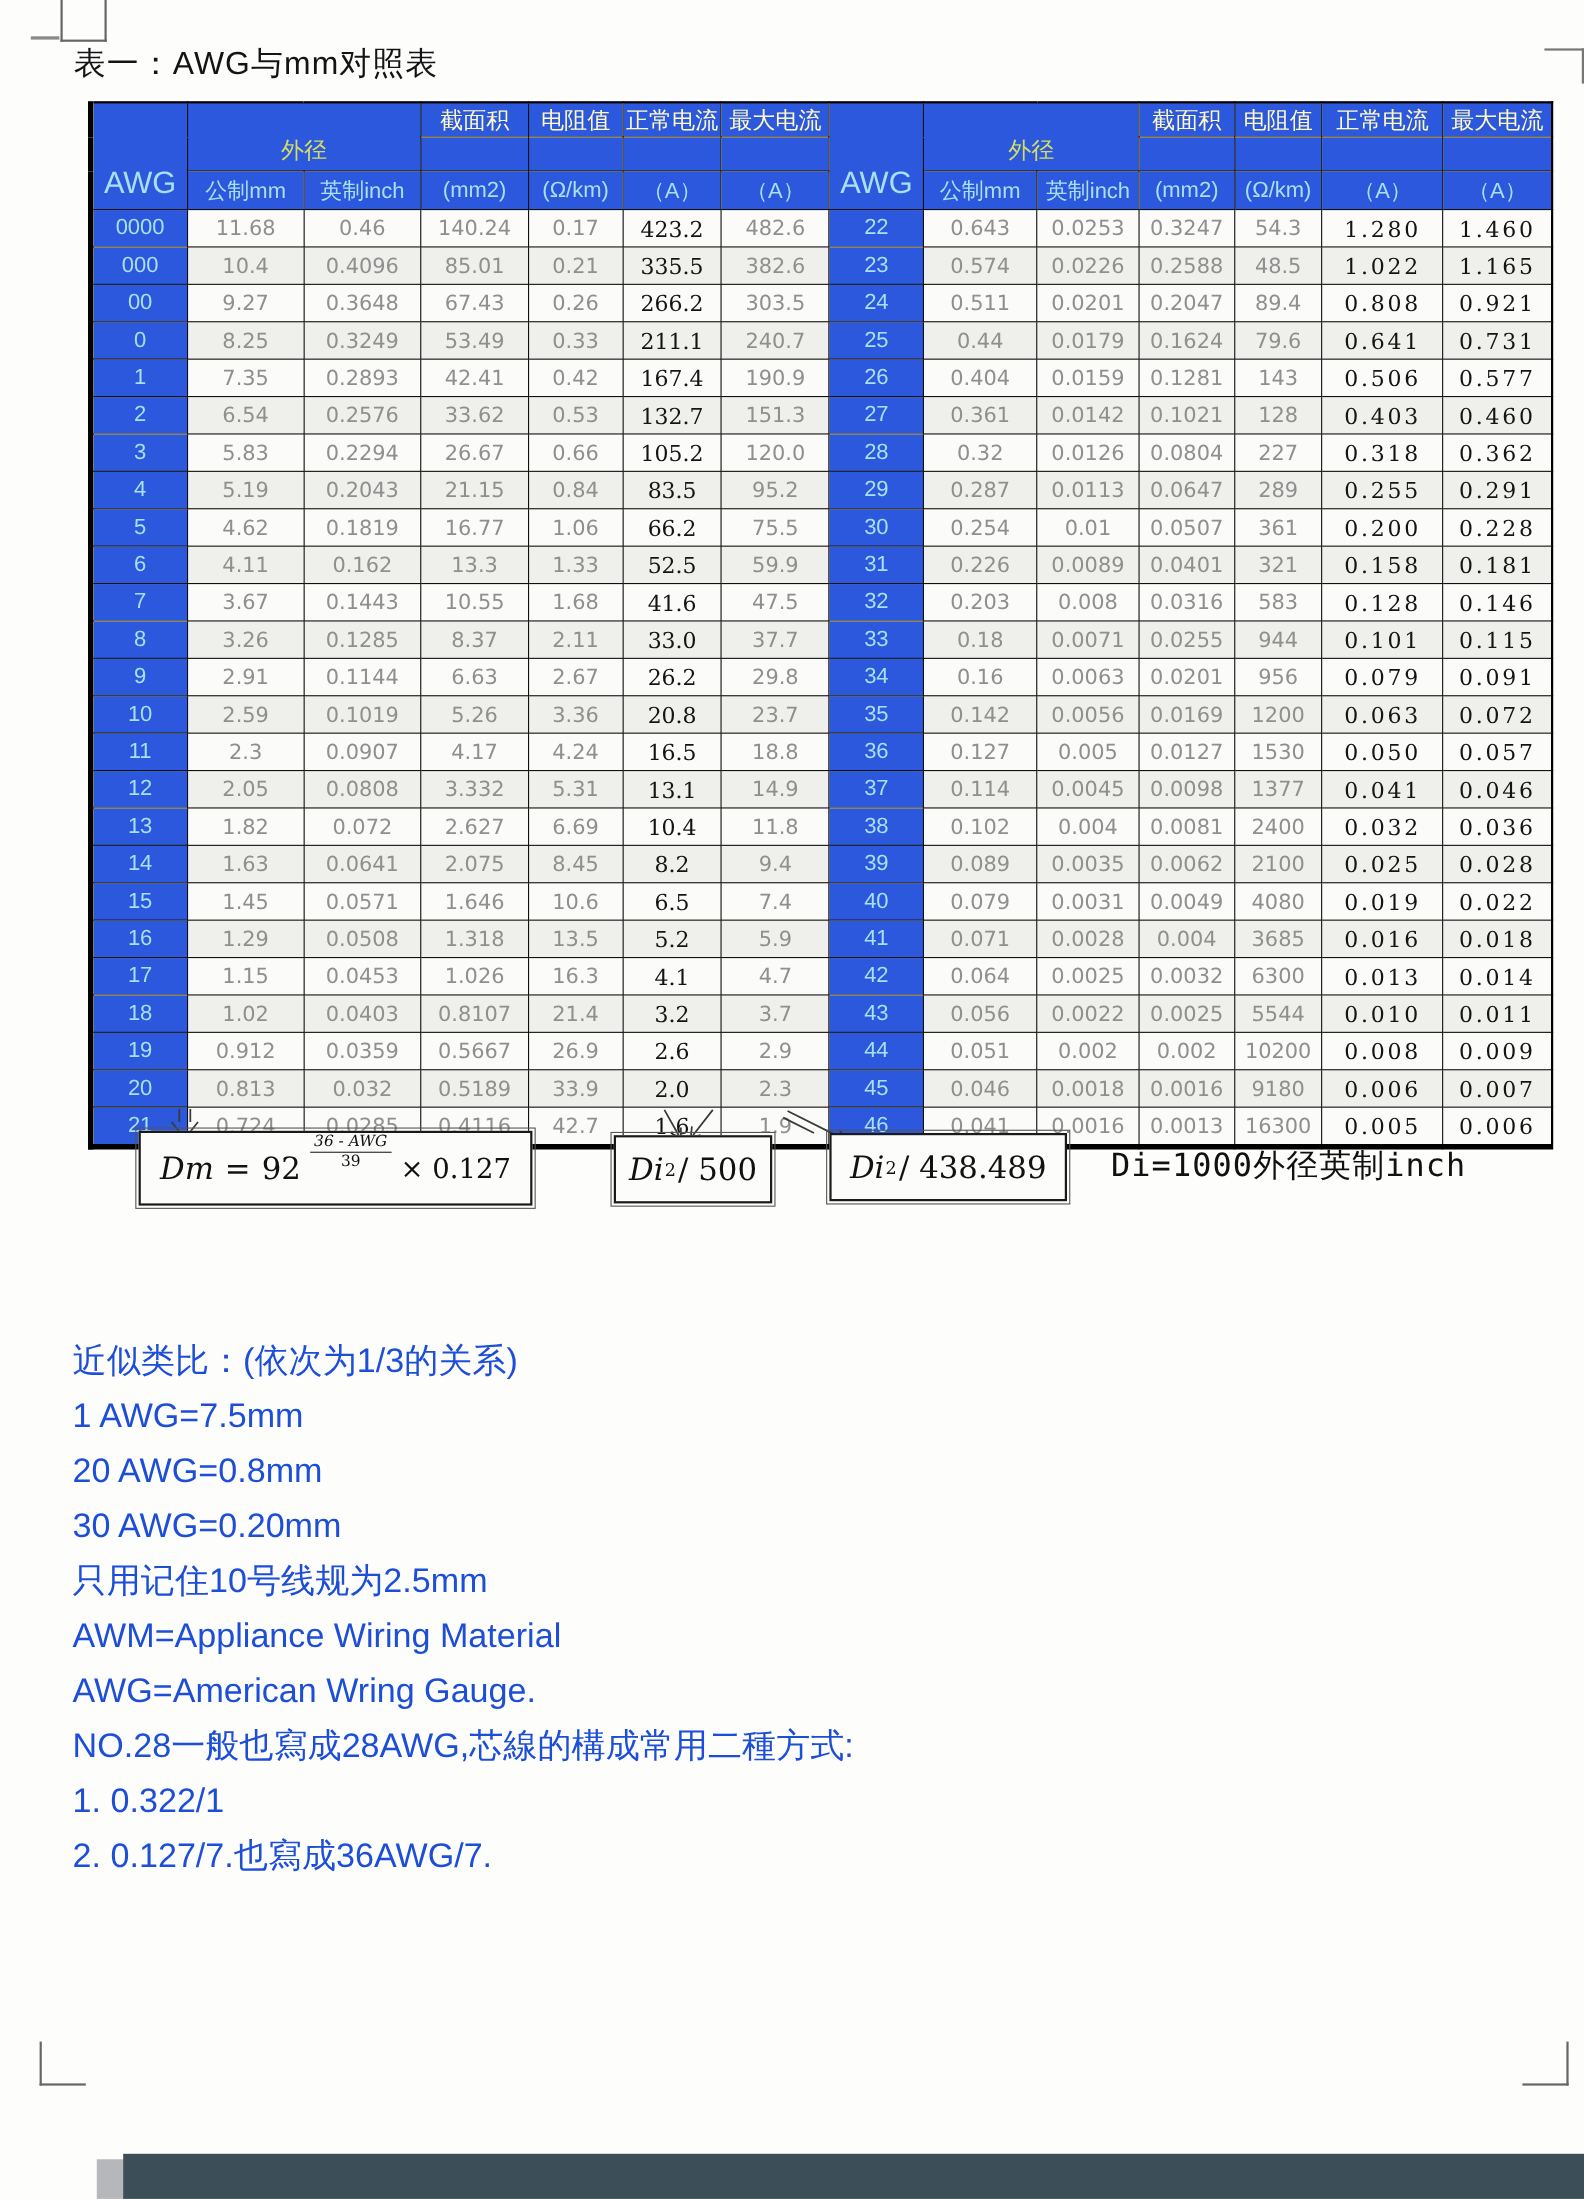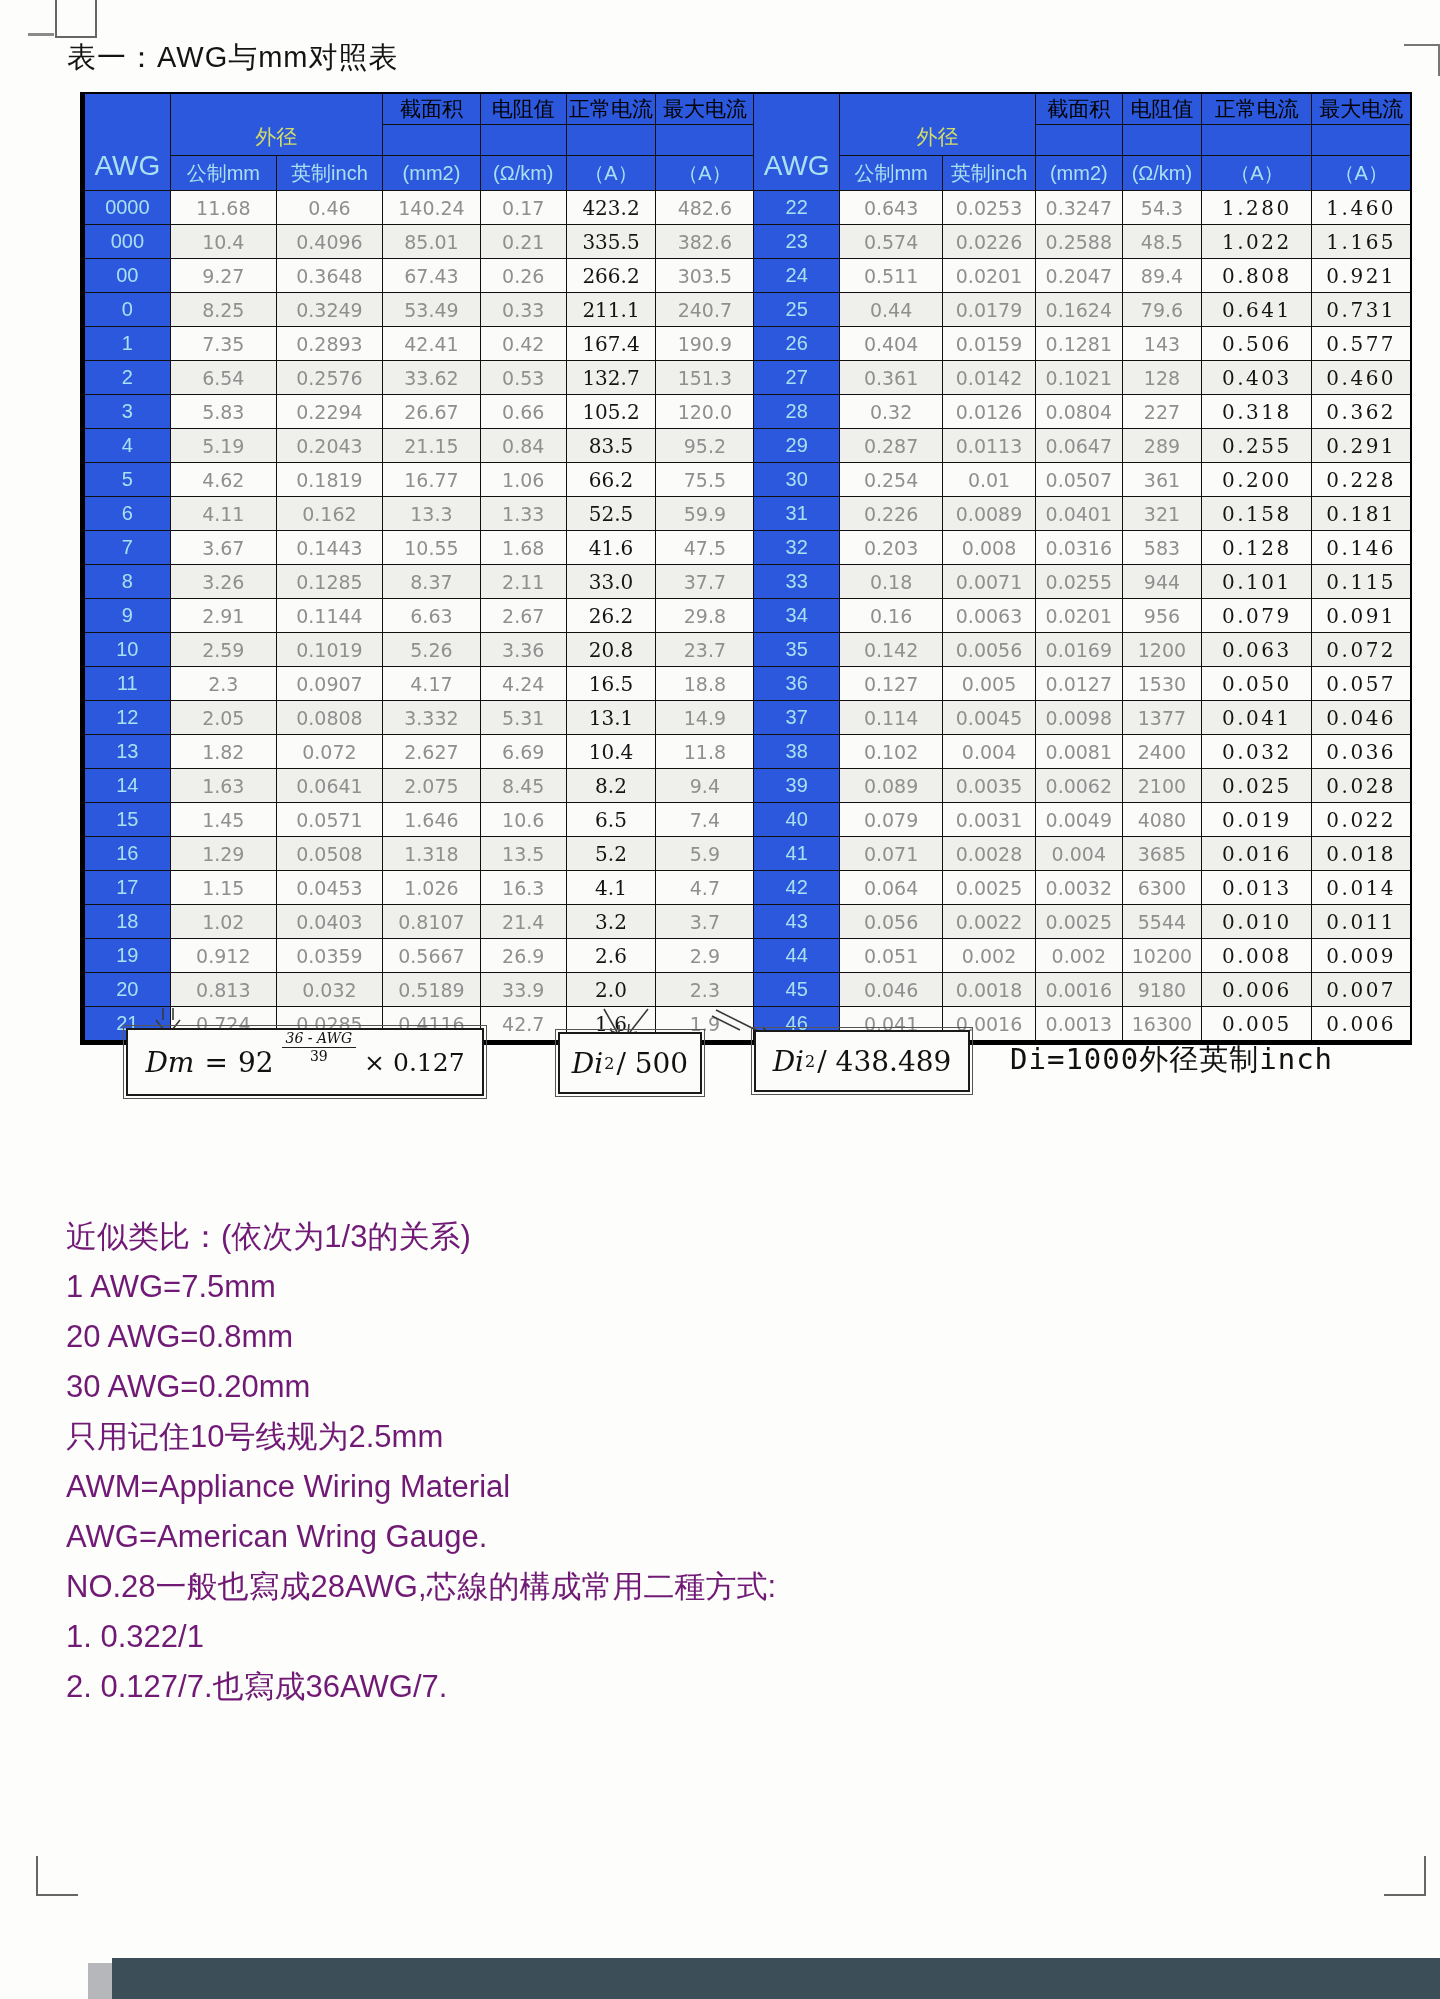--- a/index.html
+++ b/index.html
@@ -21,21 +21,21 @@
   table{
     border-collapse:collapse;table-layout:fixed;width:1332px;background:#f6f6f4;
     border:2px solid #000;border-left-width:5px;border-bottom-width:5px;
   }
   th,td{border:1.6px solid #101010;overflow:hidden;white-space:nowrap;text-align:center;padding:0;}
   .blue{background:#2b58dc;}
   thead th{font-weight:500;}
   .hr1 th{height:30px;}
   .hr2 th{height:30px;}
   .hr3 th{height:34px;}
-  .top-h{color:#000000;font-size:21px;}
+  .top-h{color:#fef9c3;font-size:21px;}
   .od-h{color:#d3dd66;font-size:21px;vertical-align:bottom;padding-bottom:4px;}
   .awg-h{color:#a9e0f1;font-size:28px;vertical-align:bottom;padding-bottom:8px;}
   .sub-h{color:#a9e0f1;font-size:20px;}
   tbody td{height:33px;font-size:19px;}
   tbody tr:nth-child(odd){background:#fbfbf9;}
   tbody tr:nth-child(even){background:#efefec;}
   td.awg-cell{color:#a9e0f1;font-size:20px;}
   td.g{color:#8f8f8f;font-family:"DejaVu Sans",sans-serif;}
   td.ka{color:#141414;font-family:"DejaVu Serif",serif;font-size:20px;}
   td.kb{color:#141414;font-family:"DejaVu Serif",serif;font-size:20px;letter-spacing:2.5px;}
@@ -54,21 +54,21 @@
   .frac .num{display:block;border-bottom:1.5px solid #222;padding:0 4px;}
   .frac .den{display:block;font-style:normal;}
   .mult{font-size:25px;text-align:center;}
   .fbox sup{font-size:16px;margin:0 2px 0 1px;}
   .fnote{
     position:absolute;left:1010px;top:1040px;font-family:"DejaVu Sans Mono",monospace;
     font-size:29px;letter-spacing:1px;color:#111;font-weight:500;
   }
   .arrows{position:absolute;left:0;top:1008px;}
   
-  .notes{position:absolute;left:66px;top:1212px;font-size:31px;line-height:50px;color:#701a75;}
+  .notes{position:absolute;left:66px;top:1212px;font-size:31px;line-height:50px;color:#1d4ed8;}
   
   .bar-light{position:absolute;left:88px;top:1963px;width:26px;height:36px;background:#b5b7ba;}
   .bar-dark{position:absolute;left:112px;top:1958px;width:1328px;height:41px;background:#3c4f59;}
 </style>
 </head>
 <body>
 
 <div class="mark mark-tl"></div>
 <div class="mark mark-tl2"></div>
 <div class="mark mark-tr"></div>

